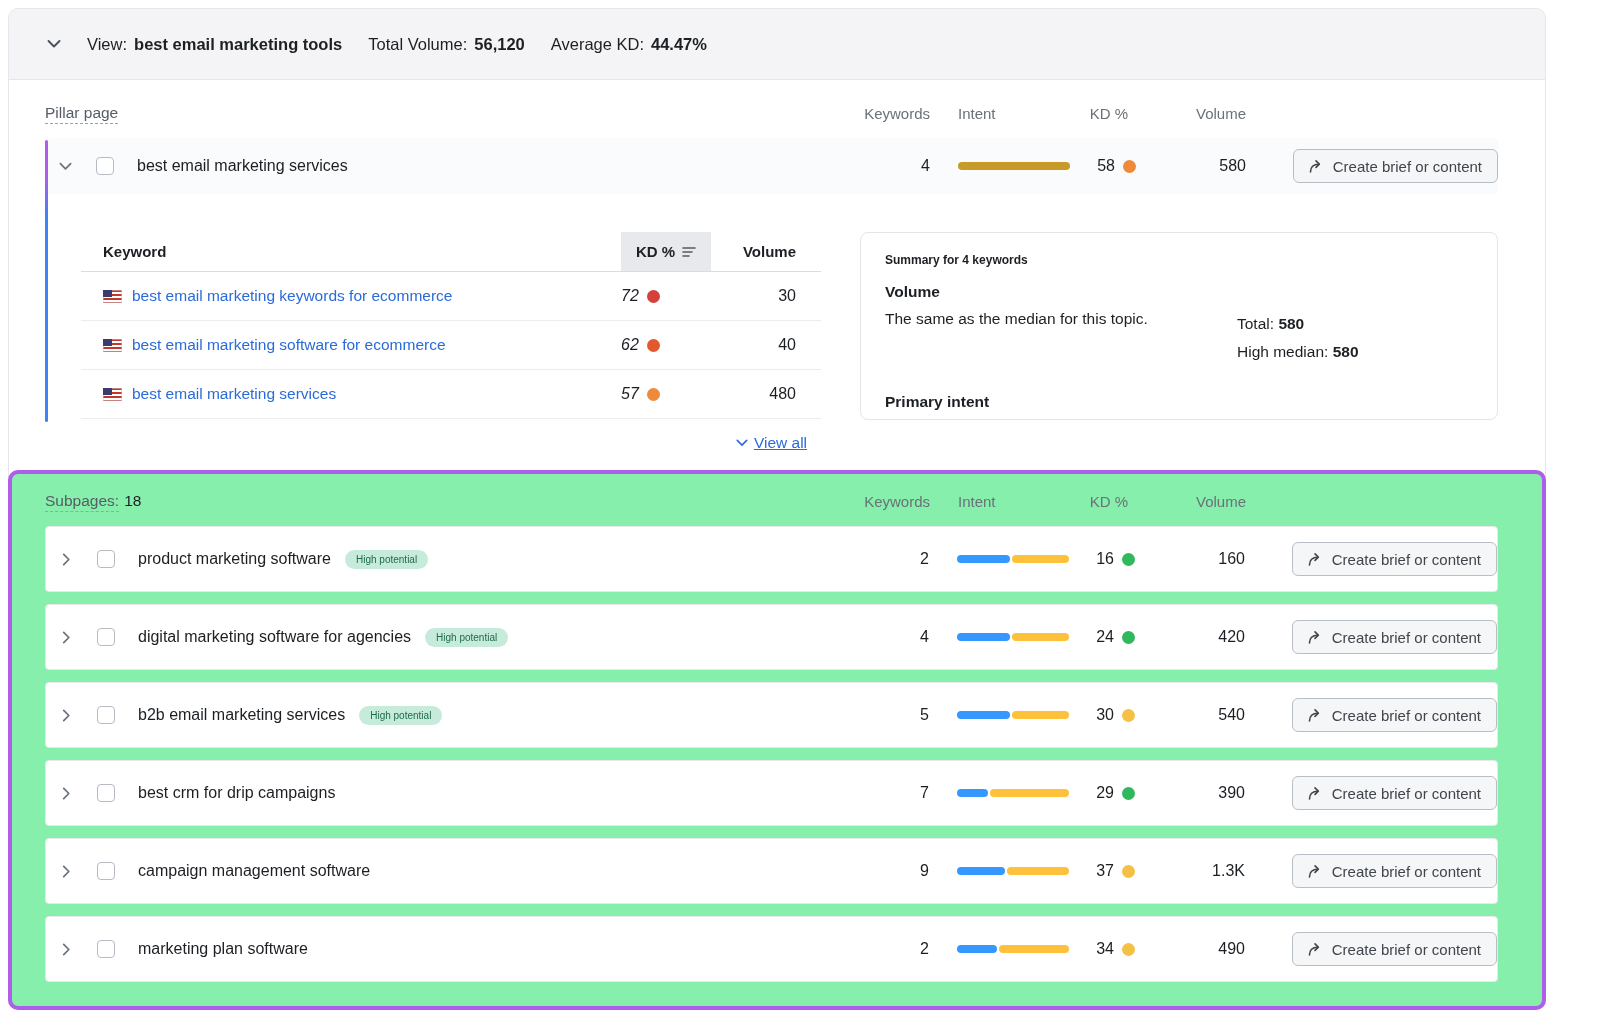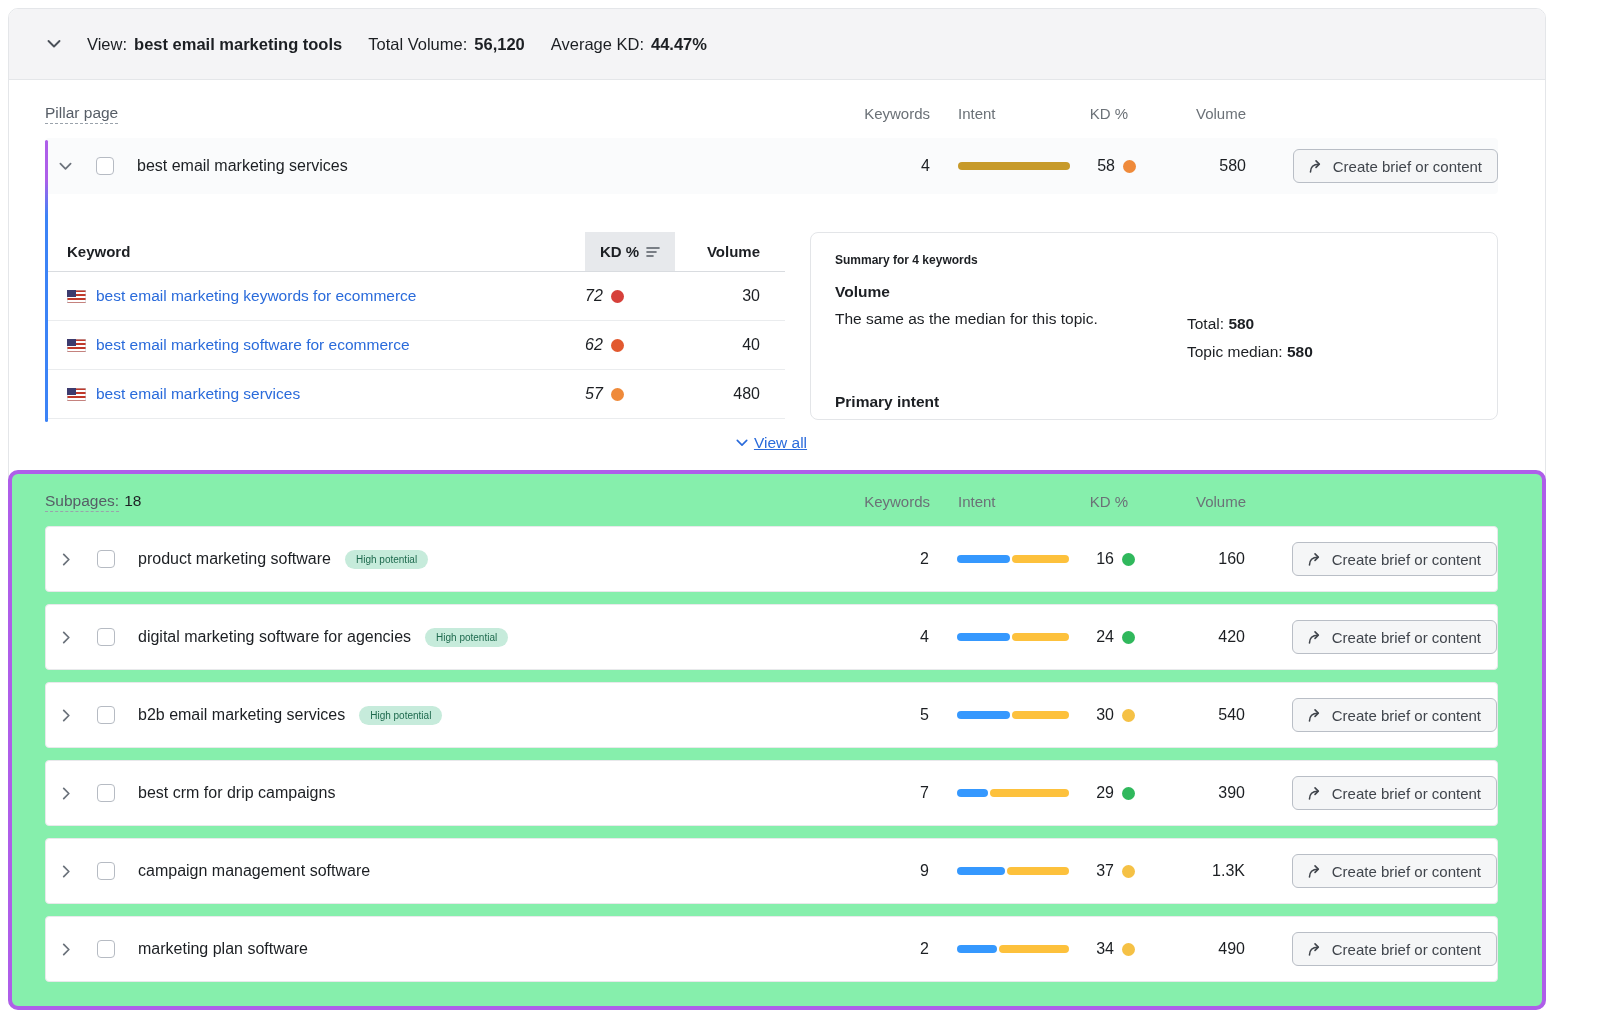--- a/index.html
+++ b/index.html
@@ -46,21 +46,21 @@
   .btn-cell { display: flex; justify-content: flex-end; }
   .brief-btn { display: inline-flex; align-items: center; gap: 9px; height: 34px; padding: 0 15px;
     background: #f5f6f7; border: 1px solid #b9bec6; border-radius: 6px; color: #40454c;
     font: 15px "Liberation Sans", sans-serif; cursor: pointer; white-space: nowrap; }
   .i-arrow { width: 15px; height: 13px; }
   .i-arrow path { fill: none; stroke: #40454c; stroke-width: 1.7; stroke-linecap: round; stroke-linejoin: round; }
   .badge { margin-left: 14px; background: var(--badge-bg, #c6ebdb); color: var(--badge-text, #1e6a4e);
     font-size: 10px; padding: 4px 11px; border-radius: 12px; white-space: nowrap; }
 
   
-  .pillar-expanded { display: flex; gap: 25px; margin-top: 38px; height: 188px; overflow: hidden; }
+  .pillar-expanded { display: flex; gap: 39px; margin-top: 38px; height: 188px; overflow: hidden; margin-left: 36px; }
   .kw-panel { width: 740px; flex: none; }
   .kw-header { display: grid; grid-template-columns: 1fr 90px 110px; height: 40px; border-bottom: 1px solid #d9dce0;
     font-size: 15px; font-weight: 700; }
   .kw-h-keyword { display: flex; align-items: center; padding-left: 22px; }
   .kd-sort { background: #e7e9ec; display: flex; align-items: center; justify-content: center; gap: 7px; cursor: pointer; }
   .i-sort { width: 14px; height: 12px; }
   .i-sort path { stroke: #555b63; stroke-width: 1.6; fill: none; stroke-linecap: round; }
   .kw-h-vol { display: flex; align-items: center; justify-content: flex-end; padding-right: 25px; }
   .kw-row { display: grid; grid-template-columns: 1fr 90px 110px; height: 49px; align-items: center;
     border-bottom: 1px solid #eaecee; font-size: 15.5px; }
@@ -222,21 +222,21 @@
 
           <div class="summary-panel">
             <div class="sum-title">Summary for 4 keywords</div>
             <div class="sum-cols">
               <div class="sum-left">
                 <div class="sum-h">Volume</div>
                 <div class="sum-desc">The same as the median for this topic.</div>
               </div>
               <div class="sum-right">
                 <div><span>Total:</span> <b>580</b></div>
-                <div><span>Topic median:</span> <b>580</b></div>
+                <div><span>High median:</span> <b>580</b></div>
               </div>
             </div>
             <div class="sum-h intent-h">Primary intent</div>
 
           </div>
         </div>
 
         <div class="view-all-row">
           <span class="chev-btn">
             <svg class="i-chev blue" viewBox="0 0 14 9">

